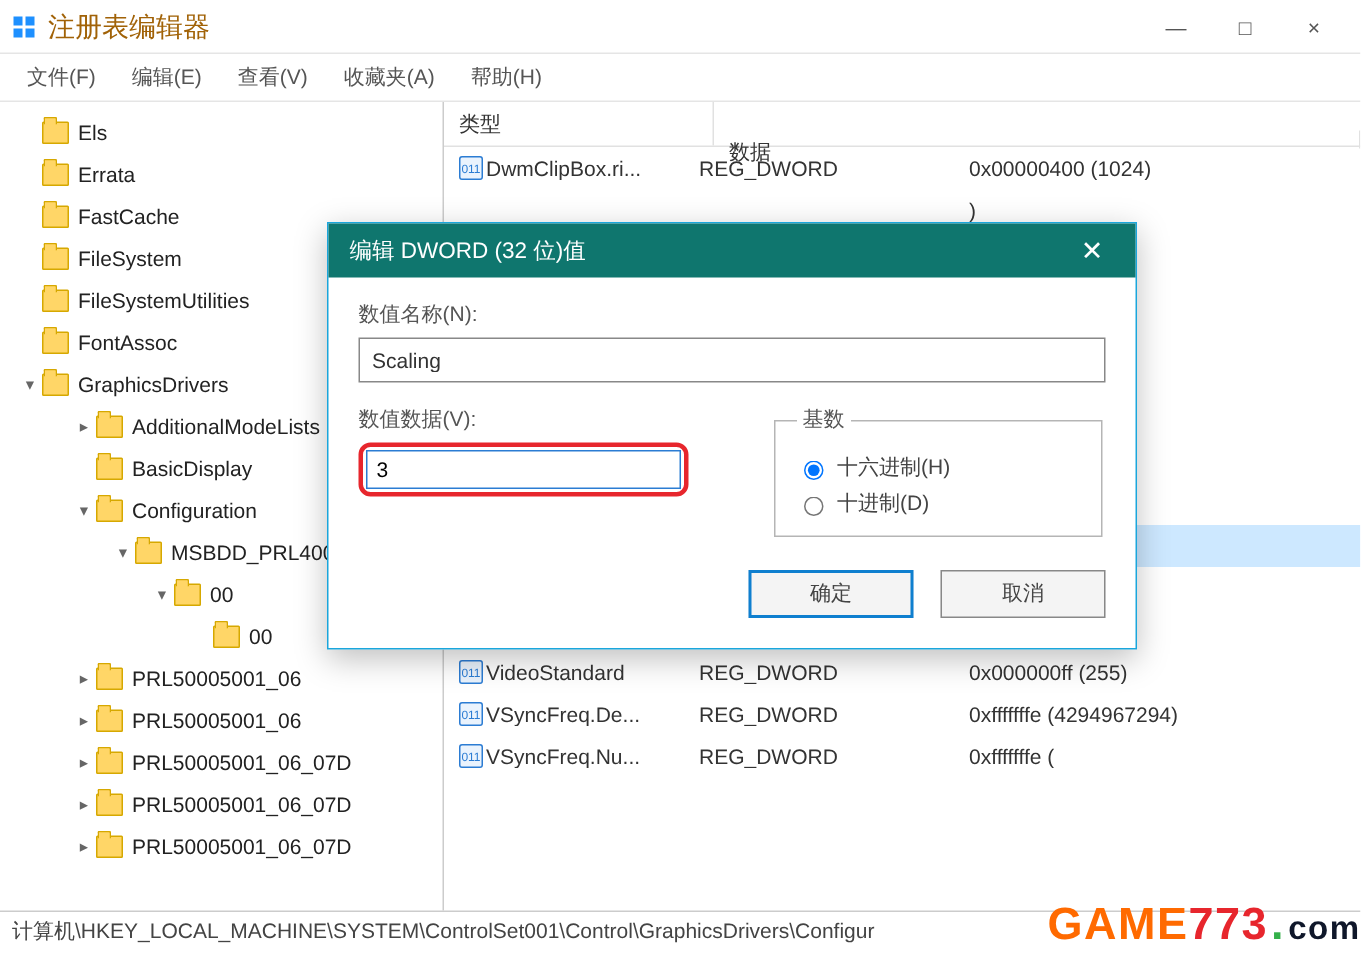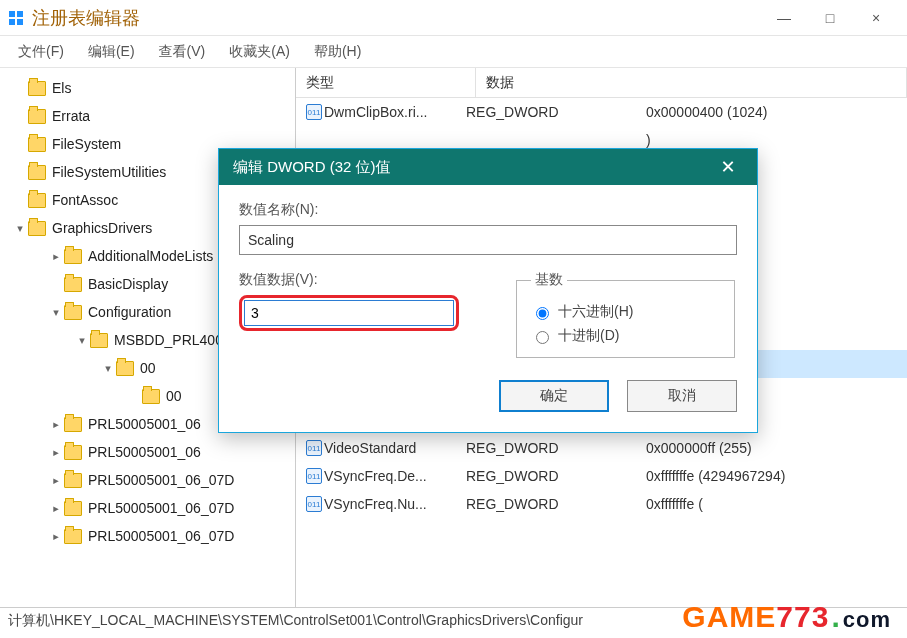--- a/index.html
+++ b/index.html
@@ -30,21 +30,21 @@
   .d3 { padding-left: 74px; }
   .d4 { padding-left: 100px; }
   .d5 { padding-left: 126px; }
   .hscrollpad { width: 420px; height: 1px; }
 
   .list { flex: 1; overflow: hidden; }
   .list-header { display: flex; height: 30px; border-bottom: 1px solid #e1e1e1; background: #fff; }
   .col { padding: 6px 10px; color: #333; border-right: 1px solid #e1e1e1; }
   .col.name { width: 160px; }
   .col.type { width: 180px; }
-  .col.data { flex: 1; }
+  .col.data { flex: 1; margin-top: 19px; }
   .list-body { }
   .row { display: flex; height: 28px; align-items: center; }
   .row.selected { background: #cde8ff; }
   .cell { padding: 0 10px; white-space: nowrap; overflow: hidden; text-overflow: ellipsis; }
   .cell.name { width: 160px; display: flex; align-items: center; gap: 2px; }
   .cell.type { width: 180px; }
   .cell.data { flex: 1; }
   .reg-icon { width: 16px; height: 16px; display: inline-flex; align-items: center; justify-content: center; border: 1px solid #2b7cd3; color: #2b7cd3; font-size: 8px; background: #eaf3fd; border-radius: 2px; }
 
   .statusbar { height: 26px; display: flex; align-items: center; padding: 0 8px; color: #444; font-size: 14px; white-space: nowrap; overflow: hidden; }
@@ -62,21 +62,21 @@
   .fieldcol { flex: 1; }
   .value-input-wrap { border: 3px solid #e7262d; border-radius: 8px; padding: 2px; width: 220px; }
   .value-input-wrap input { width: 100%; height: 26px; border: 1px solid #2b7cd3; padding: 2px 6px; font-size: 14px; outline: none; }
   fieldset.radix { border: 1px solid #b5b5b5; padding: 8px 14px 12px 14px; }
   fieldset.radix legend { color: #555; padding: 0 4px; }
   .radio-row { display: flex; align-items: center; gap: 6px; margin-top: 6px; }
   .dlg-buttons { display: flex; justify-content: flex-end; gap: 18px; margin-top: 22px; }
   .btn { width: 110px; height: 32px; border: 1px solid #888; background: #f4f4f4; display: inline-flex; align-items: center; justify-content: center; }
   .btn.primary { border: 2px solid #0f7fcf; }
 
-  .watermark { position: absolute; right: 16px; bottom: 4px; font-family: Impact, Arial Black, sans-serif; font-weight: 900; font-size: 30px; letter-spacing: 1px; display: flex; align-items: baseline; }
+  .watermark { position: absolute; right: 0; bottom: 4px; font-family: Impact, Arial Black, sans-serif; font-weight: 900; font-size: 30px; letter-spacing: 1px; display: flex; align-items: baseline; }
   .watermark .g1 { color: #ff6a00; }
   .watermark .g2 { color: #e7262d; }
   .watermark .dot { color: #34b04a; margin: 0 2px; }
   .watermark .com { color: #0f172a; font-size: 22px; }
 </style>
 </head>
 <body>
 
 <div class="titlebar">
   <span class="app-icon">
@@ -110,20 +110,25 @@
         <span class="label">Els</span>
       </div>
       <div class="node d1">
         <span class="caret"></span>
         <span class="folder"></span>
         <span class="label">Errata</span>
       </div>
       <div class="node d1">
         <span class="caret"></span>
         <span class="folder"></span>
+        <span class="label">FastCache</span>
+      </div>
+      <div class="node d1">
+        <span class="caret"></span>
+        <span class="folder"></span>
         <span class="label">FileSystem</span>
       </div>
       <div class="node d1">
         <span class="caret"></span>
         <span class="folder"></span>
         <span class="label">FileSystemUtilities</span>
       </div>
       <div class="node d1">
         <span class="caret"></span>
         <span class="folder"></span>

